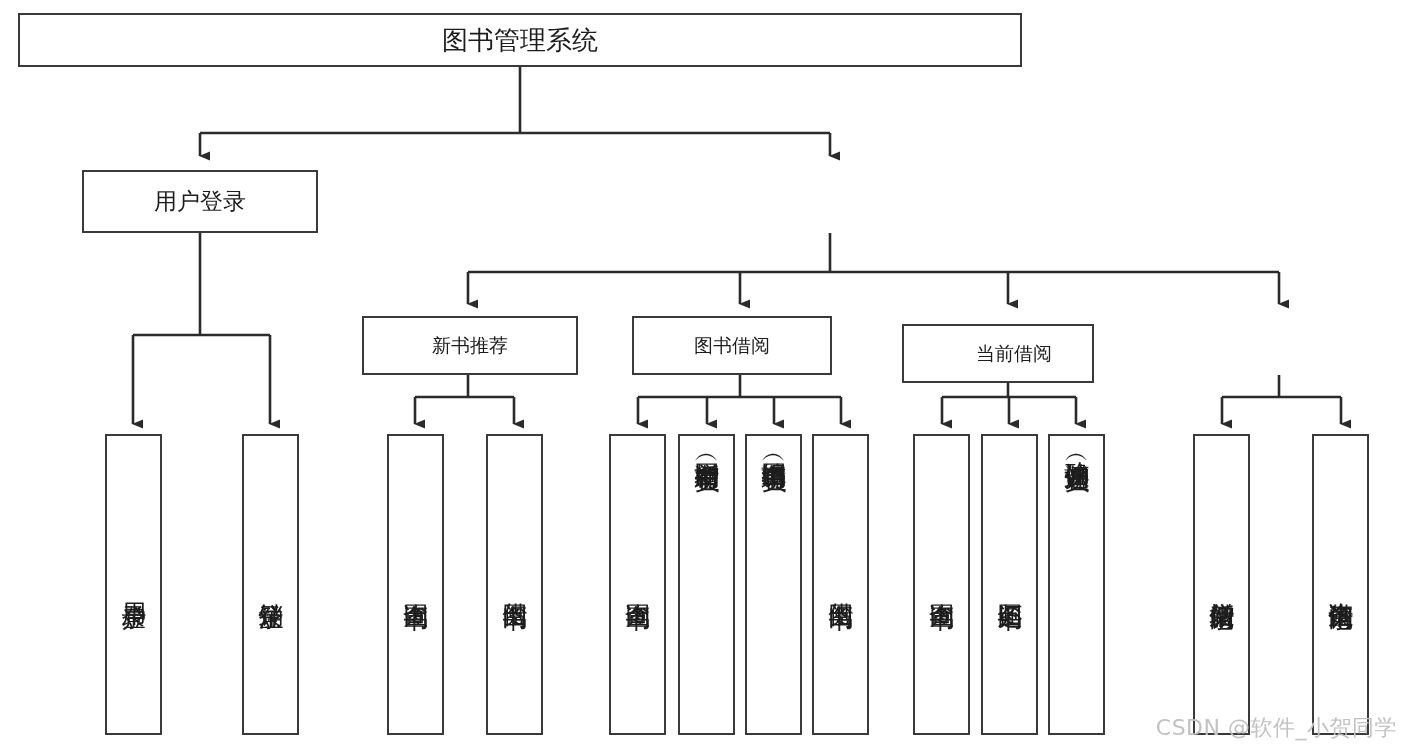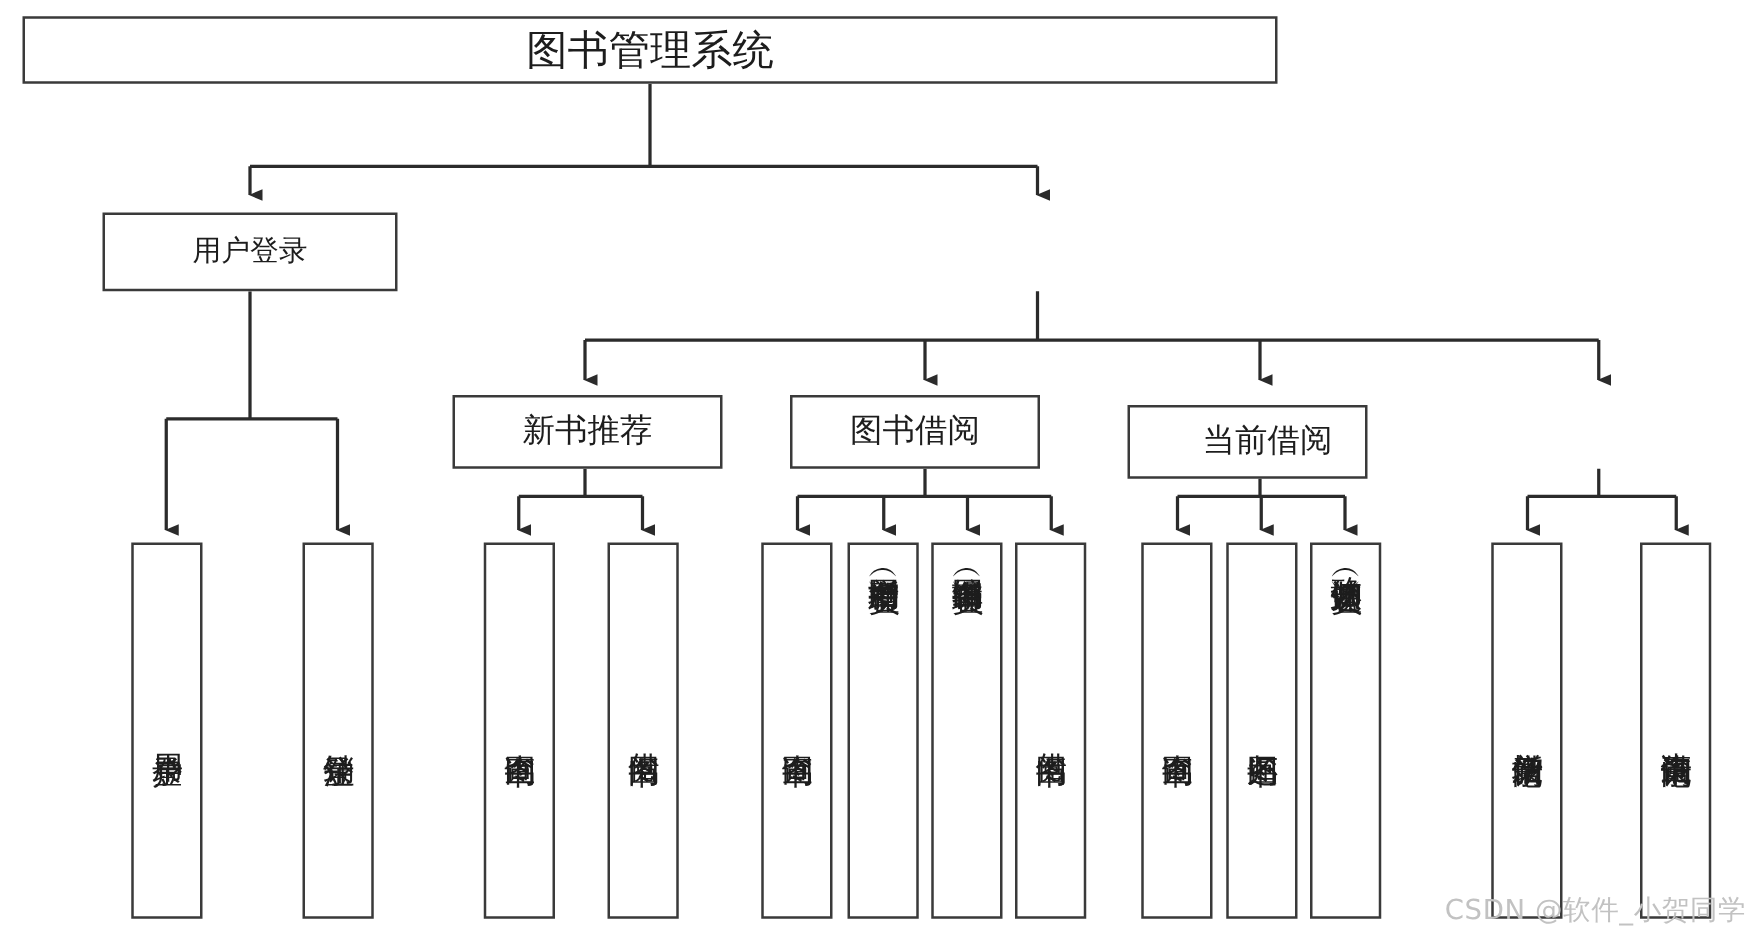--- a/index.html
+++ b/index.html
@@ -36,27 +36,27 @@
     color: #1d1d1d;
   }
   .node-label {
     display: block;
     text-align: center;
     line-height: 1.18;
     color: #1d1d1d;
     white-space: pre;
   }
   .node.root .node-label {
-    font-size: 33px;
+    font-size: 26px;
   }
   .node.level2 .node-label {
     font-size: 23px;
   }
   .node.level3 .node-label {
-    font-size: 26px;
+    font-size: 19px;
   }
   .node.leaf {
     align-items: flex-start;
     justify-content: center;
     padding-top: 6px;
   }
   .node.leaf .node-label {
     font-size: 25px;
     writing-mode: vertical-rl;
     text-orientation: upright;

